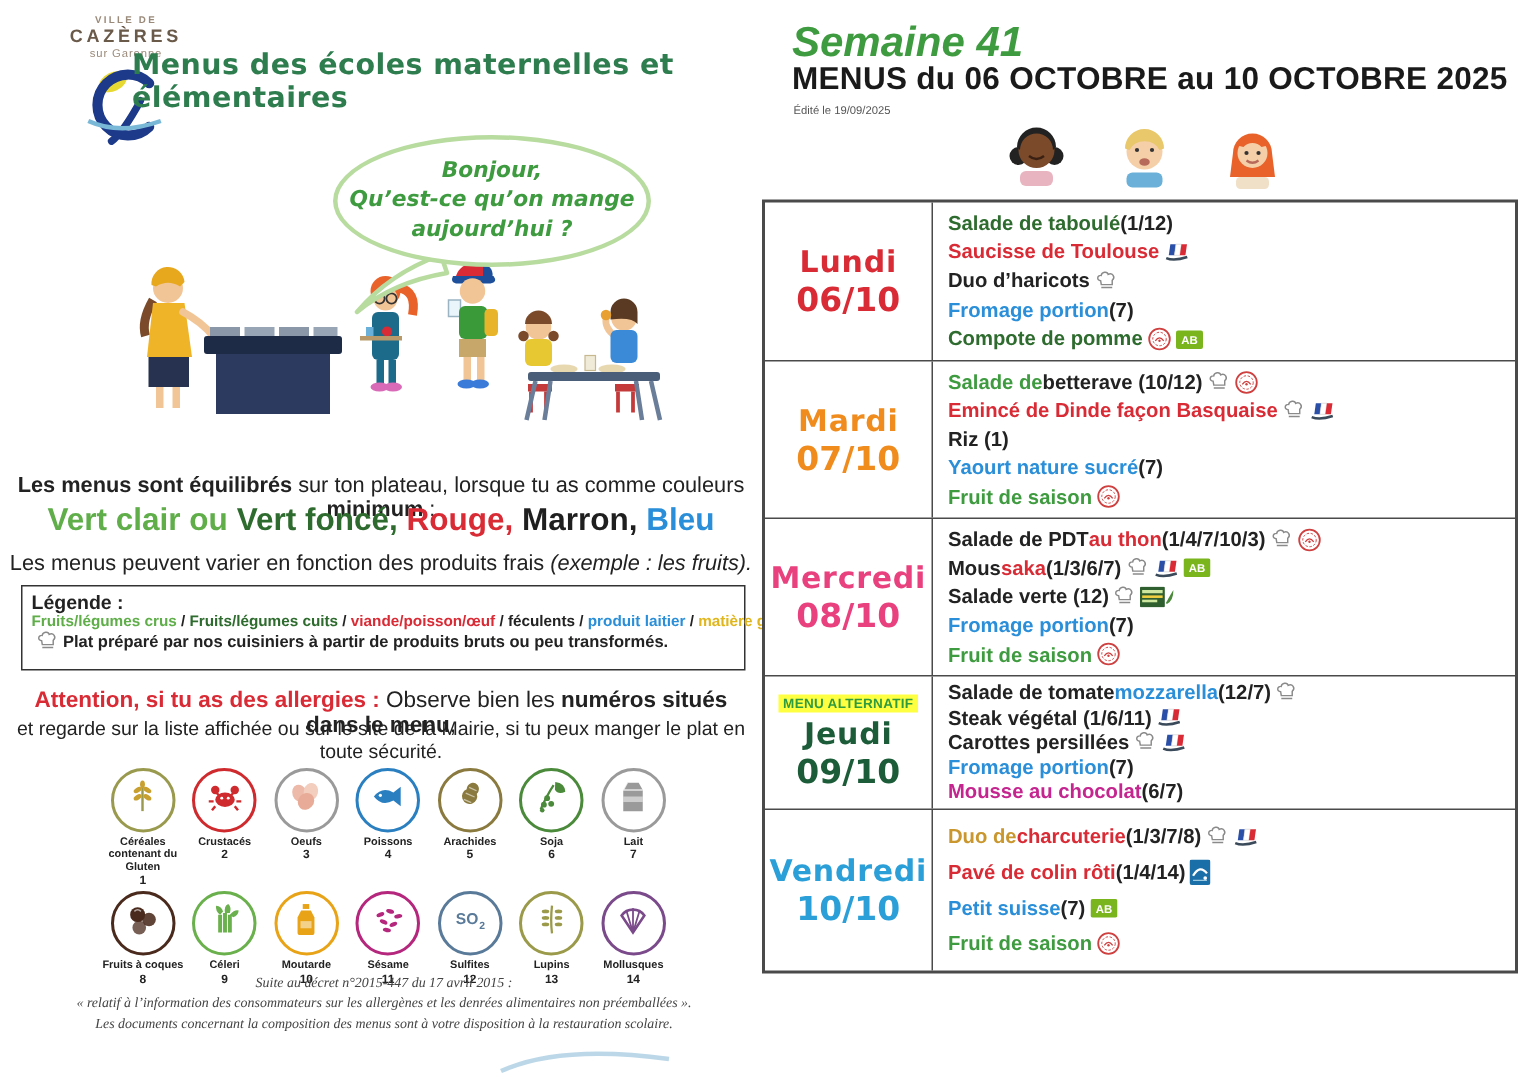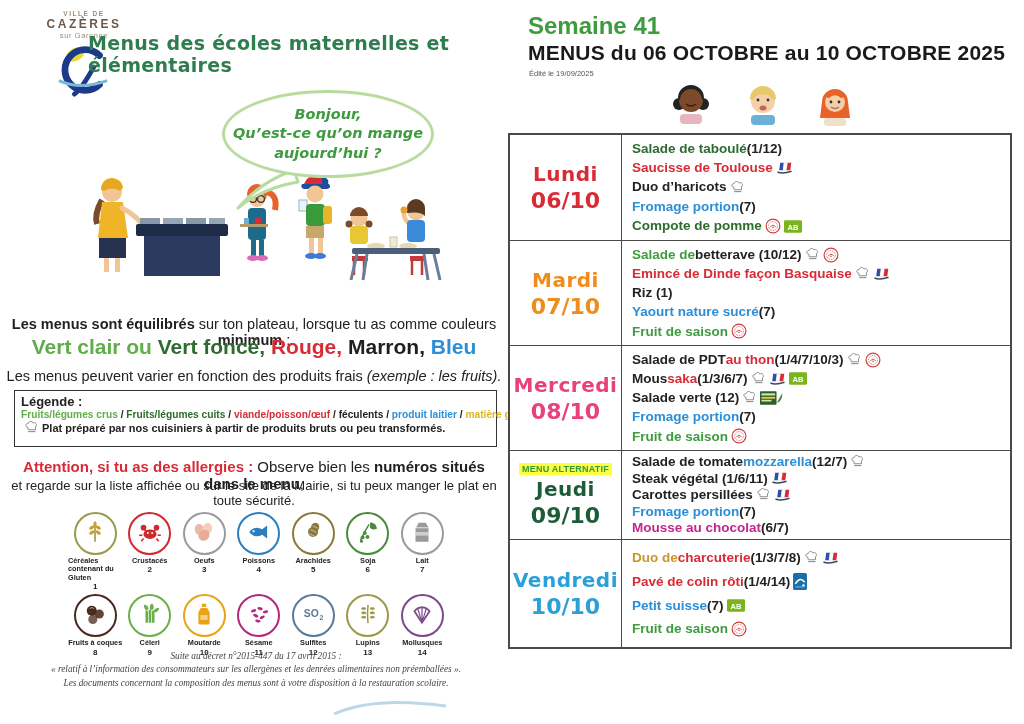--- a/index.html
+++ b/index.html
@@ -17,21 +17,21 @@
               letter-spacing:.3px;font-family:"DejaVu Sans",sans-serif;}
 
   
   #bubble{left:222px;top:90px;width:212px;height:88px;border:3px solid #b8dba0;border-radius:50%;
           display:flex;flex-direction:column;justify-content:center;align-items:center;background:#fff;z-index:2;}
   #bubble .bl{font-size:14.5px;font-weight:700;font-style:italic;color:#3f9b3f;line-height:1.35;
               font-family:"DejaVu Sans",sans-serif;}
   #bubble-tail{left:232px;top:168px;z-index:1;}
 
   
-  #semaine{left:528px;top:12px;font-size:24px;font-weight:700;color:#3f9b3f;}
+  #semaine{left:528px;top:12px;font-size:28px;font-weight:700;font-style:italic;color:#3f9b3f;}
   #menus-title{left:528px;top:41px;font-size:21px;font-weight:700;color:#1a1a1a;letter-spacing:.2px;}
   #edited{left:529px;top:69px;font-size:7.5px;color:#555;}
   #kids-row{left:670px;top:82px;display:flex;gap:30px;}
 
   
   #balanced-line1{left:4px;top:316px;width:500px;text-align:center;font-size:14.5px;}
   #colors-line{left:4px;top:335px;width:500px;text-align:center;font-size:21px;font-weight:700;}
   #vary-line{left:4px;top:368px;width:500px;text-align:center;font-size:14.5px;}
 
   
@@ -42,21 +42,21 @@
 
   
   #attention-l1{left:4px;top:458px;width:500px;text-align:center;font-size:15px;}
   #attention-l2{left:4px;top:478px;width:500px;text-align:center;font-size:13px;}
 
   
   #allergen-grid{left:68px;top:512px;width:382px;display:flex;flex-wrap:wrap;row-gap:3px;}
   .alg-cell{width:54.5px;display:flex;flex-direction:column;align-items:center;}
   .alg-circle{width:43px;height:43px;border-radius:50%;background:#fff;display:flex;align-items:center;
               justify-content:center;border:2.5px solid #999;}
-  .alg-name{font-size:7.3px;font-weight:700;line-height:1.15;margin-top:2px;}
+  .alg-name{font-size:7.3px;font-weight:700;text-align:center;line-height:1.15;margin-top:2px;}
   .alg-num{font-size:8px;font-weight:700;text-align:center;}
 
   
   #footnote{left:0;top:650px;width:512px;text-align:center;font-size:9.3px;font-style:italic;
             color:#444;line-height:1.45;font-family:"Liberation Serif","DejaVu Serif",serif;}
 
   
   #menu-table{left:508px;top:133px;width:504px;border:2px solid #4a4a4a;background:#fff;}
   .m-row{display:grid;grid-template-columns:112px 1fr;}
   .m-row + .m-row{border-top:1.5px solid #4a4a4a;}

